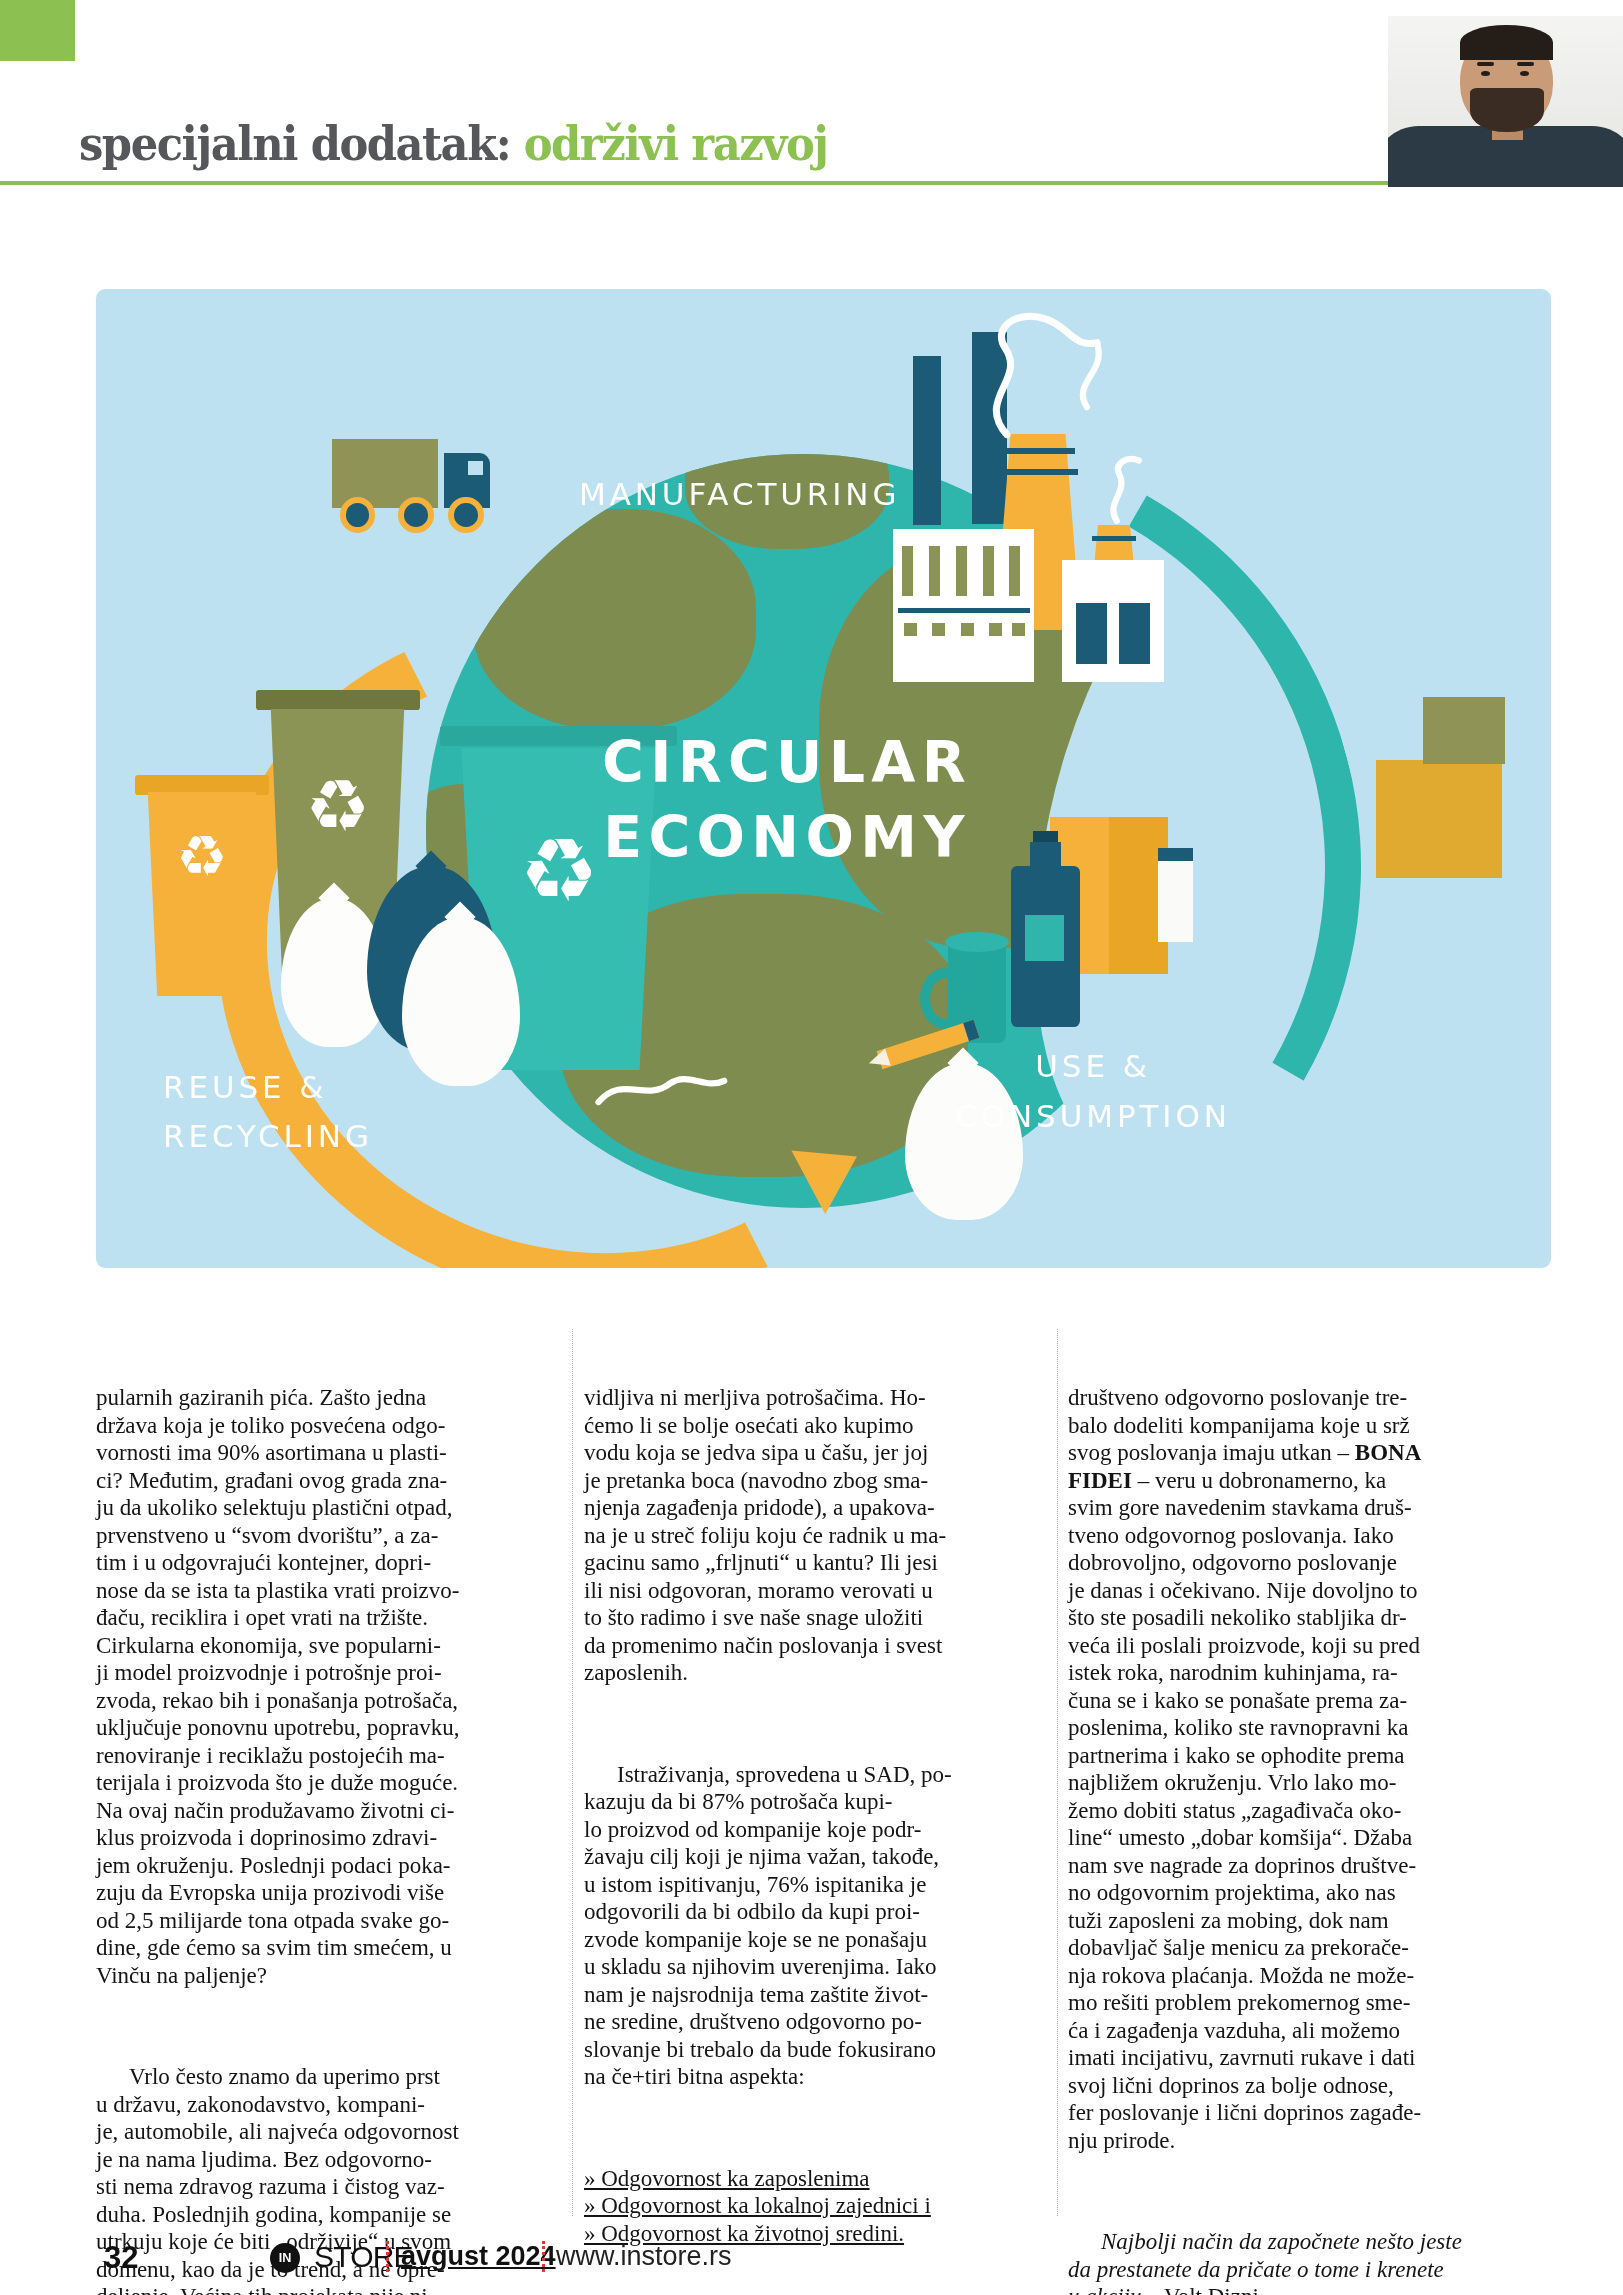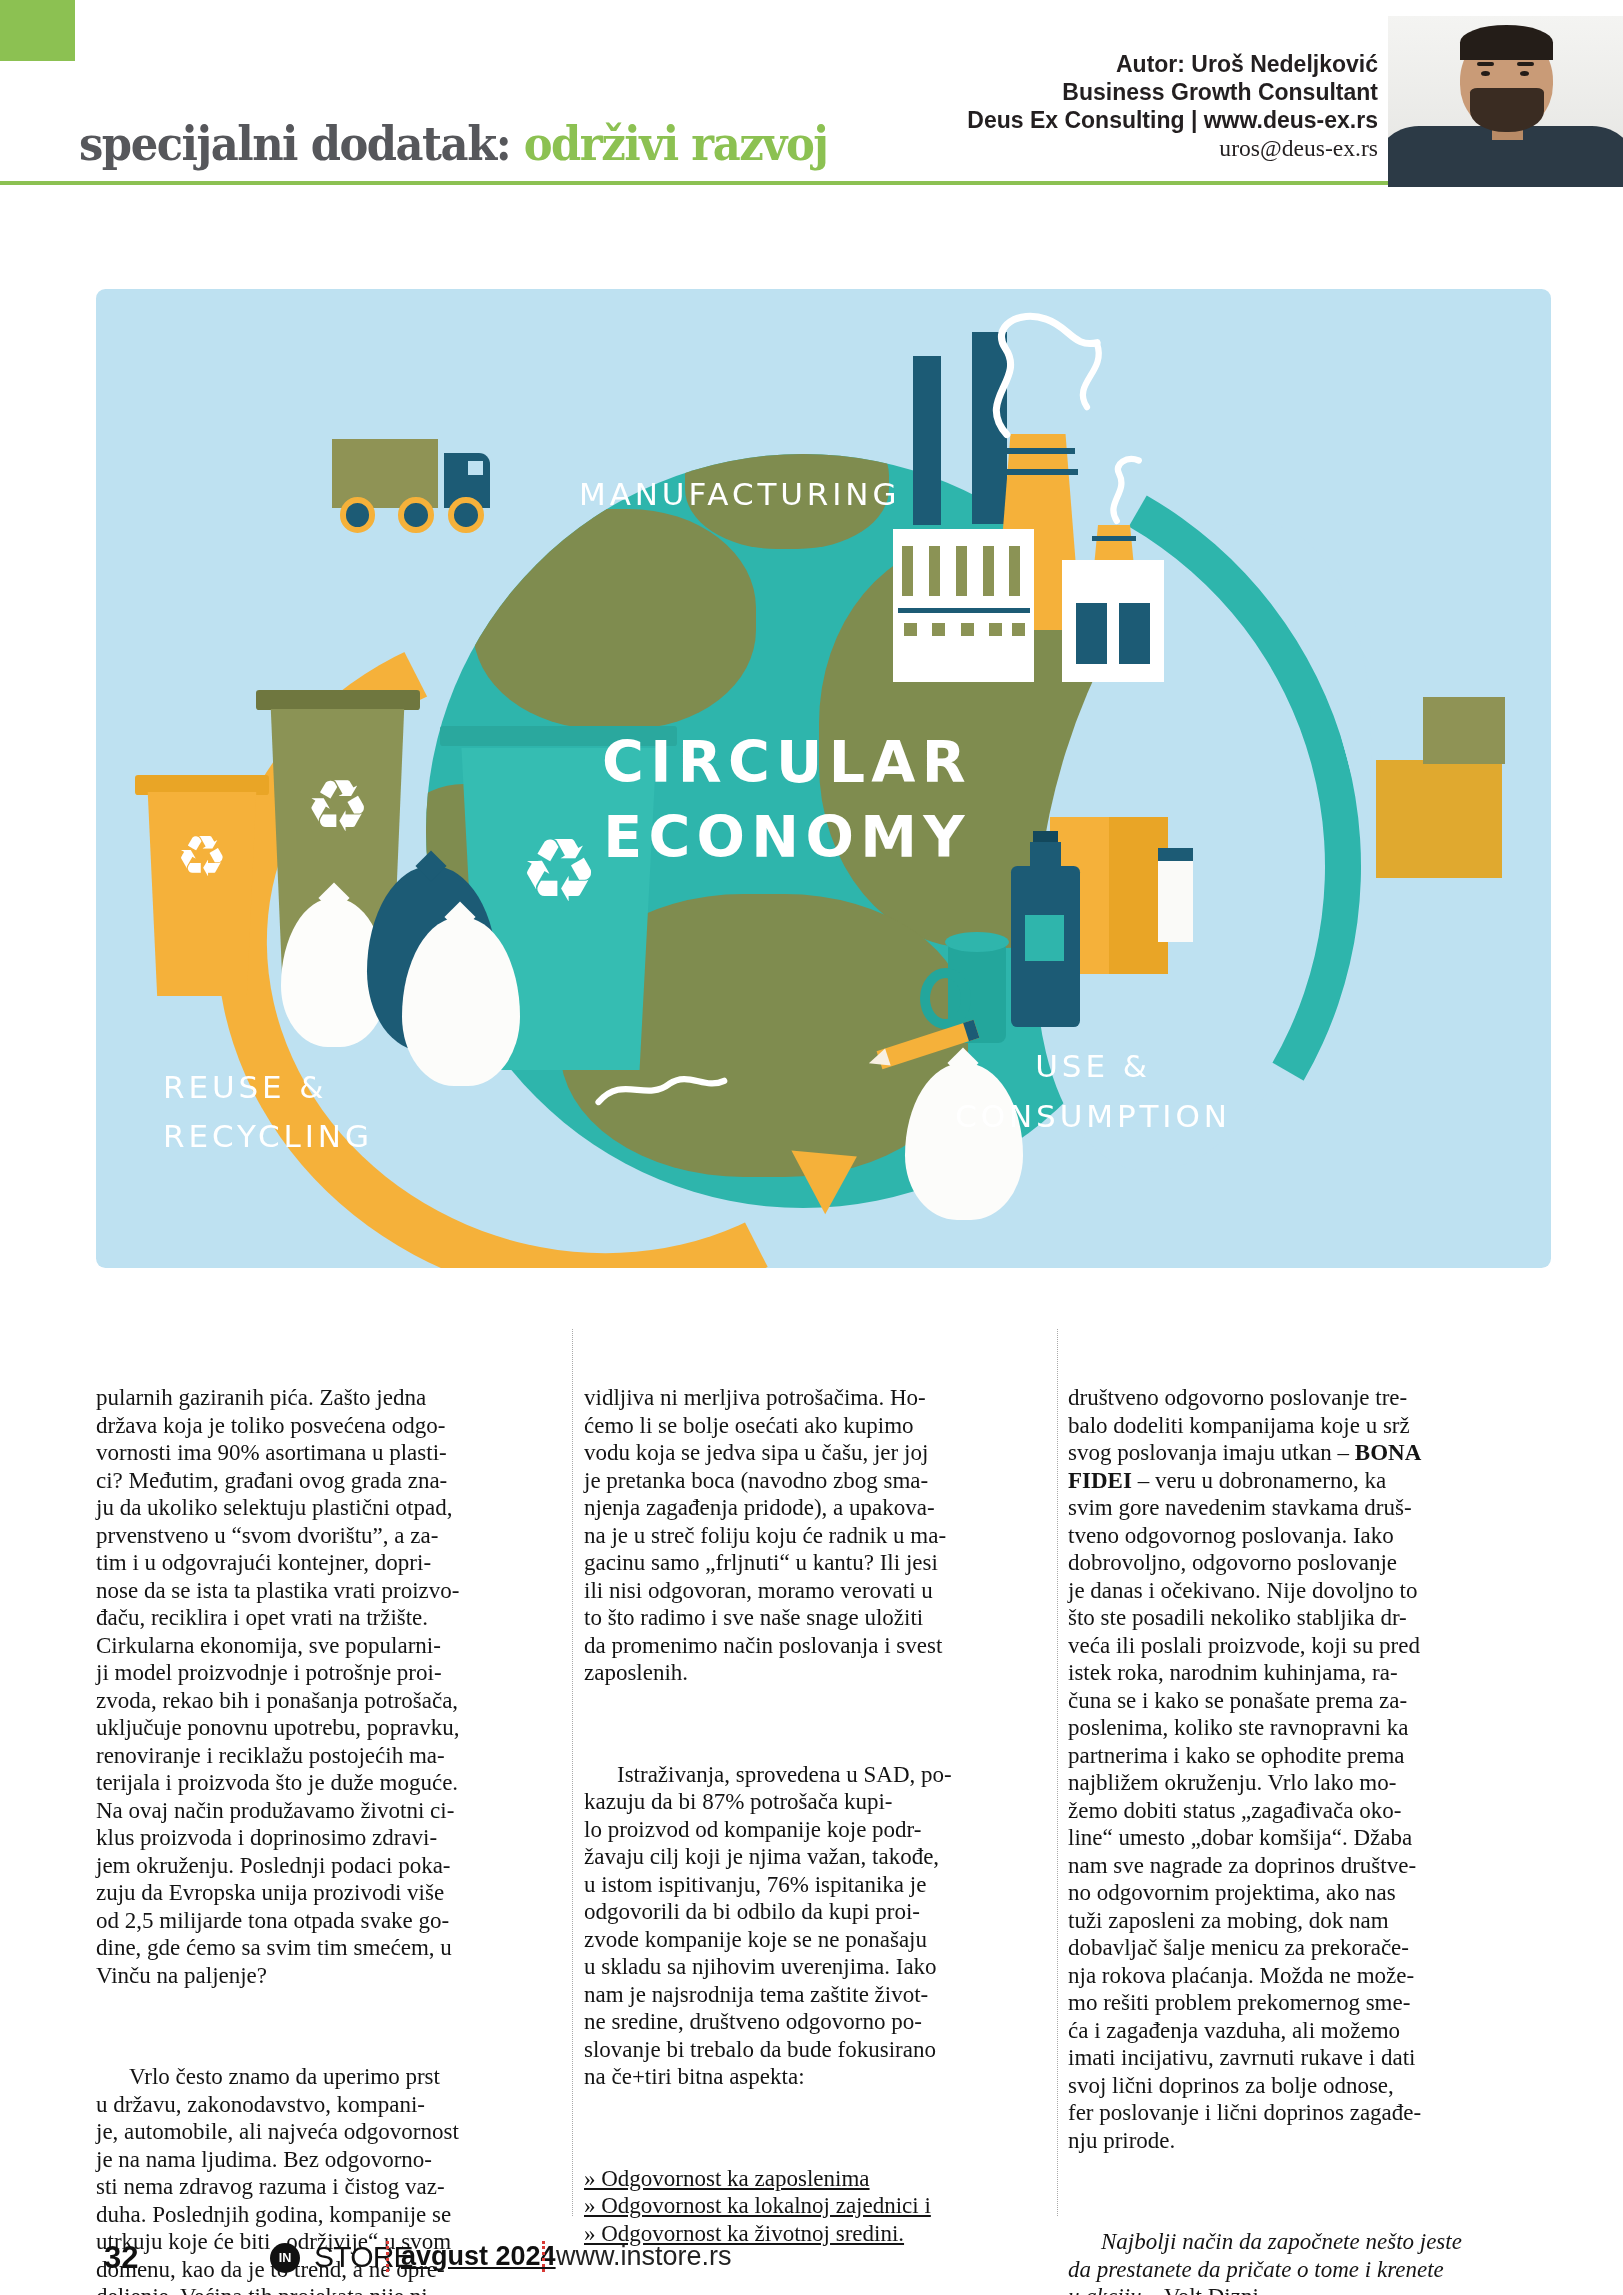--- a/index.html
+++ b/index.html
@@ -151,26 +151,20 @@
   .issue{position:absolute;left:401px;top:6.3px;font-size:27px;font-weight:bold;text-decoration:underline;}
   .site{position:absolute;left:556px;top:6.3px;font-size:27px;font-weight:normal;color:#222222;}
 </style>
 </head>
 <body>
 
 <div class="page">
 
   <div class="green-square"></div>
   <div class="masthead"><span>specijalni dodatak: </span><span class="hl">održivi razvoj</span></div>
-  <div class="author-block">
-    <div>Autor: Uroš Nedeljković</div>
-    <div>Business Growth Consultant</div>
-    <div>Deus Ex Consulting | www.deus-ex.rs</div>
-    <div class="light">uros@deus-ex.rs</div>
-  </div>
   <div class="green-line"></div>
   <div class="photo">
     <div class="shirt"></div>
     <div class="neck"></div>
     <div class="head"></div>
     <div class="hair"></div>
     <div class="beard"></div>
     <div class="eye l"></div>
     <div class="eye r"></div>
     <div class="brow l"></div>

